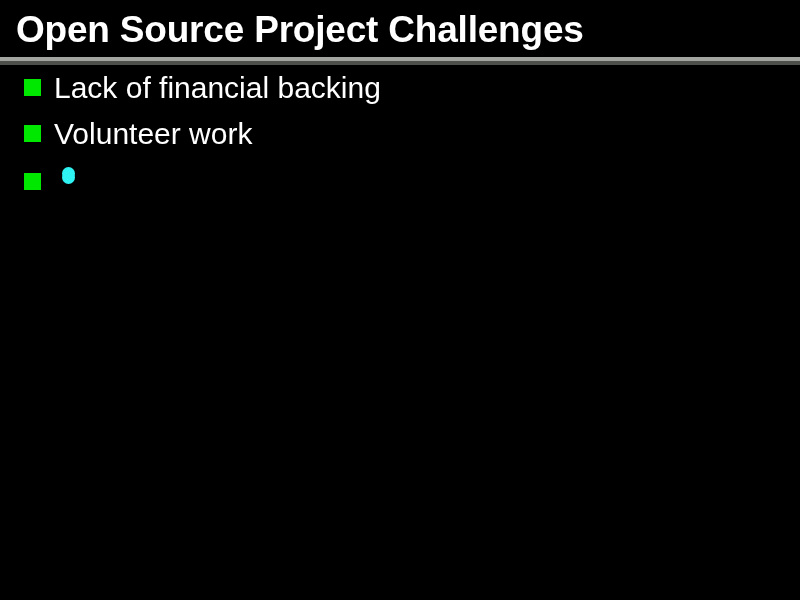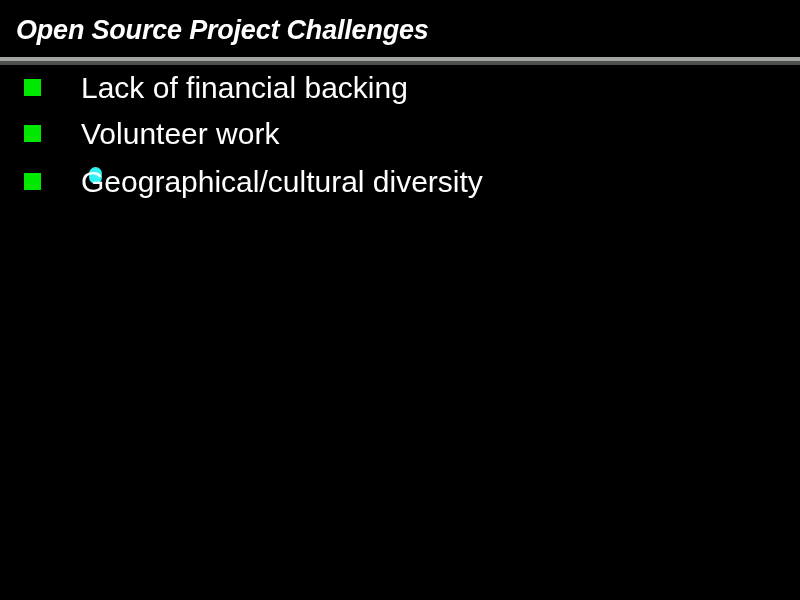--- a/index.html
+++ b/index.html
@@ -30,27 +30,26 @@
     top: 0;
     width: 800px;
     height: 57px;
   }
   .slide-title {
     position: absolute;
     left: 16px;
     top: 9px;
     margin: 0;
     font-family: "Liberation Sans", sans-serif;
-    font-size: 27px;
+    font-size: 37px;
     font-weight: bold;
     color: #ffffff;
     letter-spacing: -0.2px;
     white-space: nowrap;
     line-height: 42px;
-    font-style: italic;
   }
 
   
   .divider {
     position: absolute;
     left: 0;
     top: 57px;
     width: 800px;
     height: 8px;
   }
@@ -79,21 +78,21 @@
     width: 800px;
   }
 
   ul.level1 {
     list-style: none;
     margin: 0;
     padding: 0;
   }
   li.l1 {
     position: relative;
-    padding-left: 81px;
+    padding-left: 54px;
     margin: 0 0 2px 0;
   }
   li.l1 > .sq-bullet {
     position: absolute;
     left: 24px;
     top: 13px;
     width: 17px;
     height: 17px;
     background: #00e800;
   }
@@ -174,21 +173,17 @@
 
       <li class="l1">
         <span class="sq-bullet"></span>
         <ul class="level2">
           <li class="l2">
             <span class="dot-bullet"></span>
           </li>
         </ul>
       </li>
 
-      <li class="l1">
-        <span class="sq-bullet"></span>
-        <span class="l1-text">Geographical/cultural diversity</span>
-      </li>
 
     </ul>
   </div>
 
 </div>
 
 </body></html>

